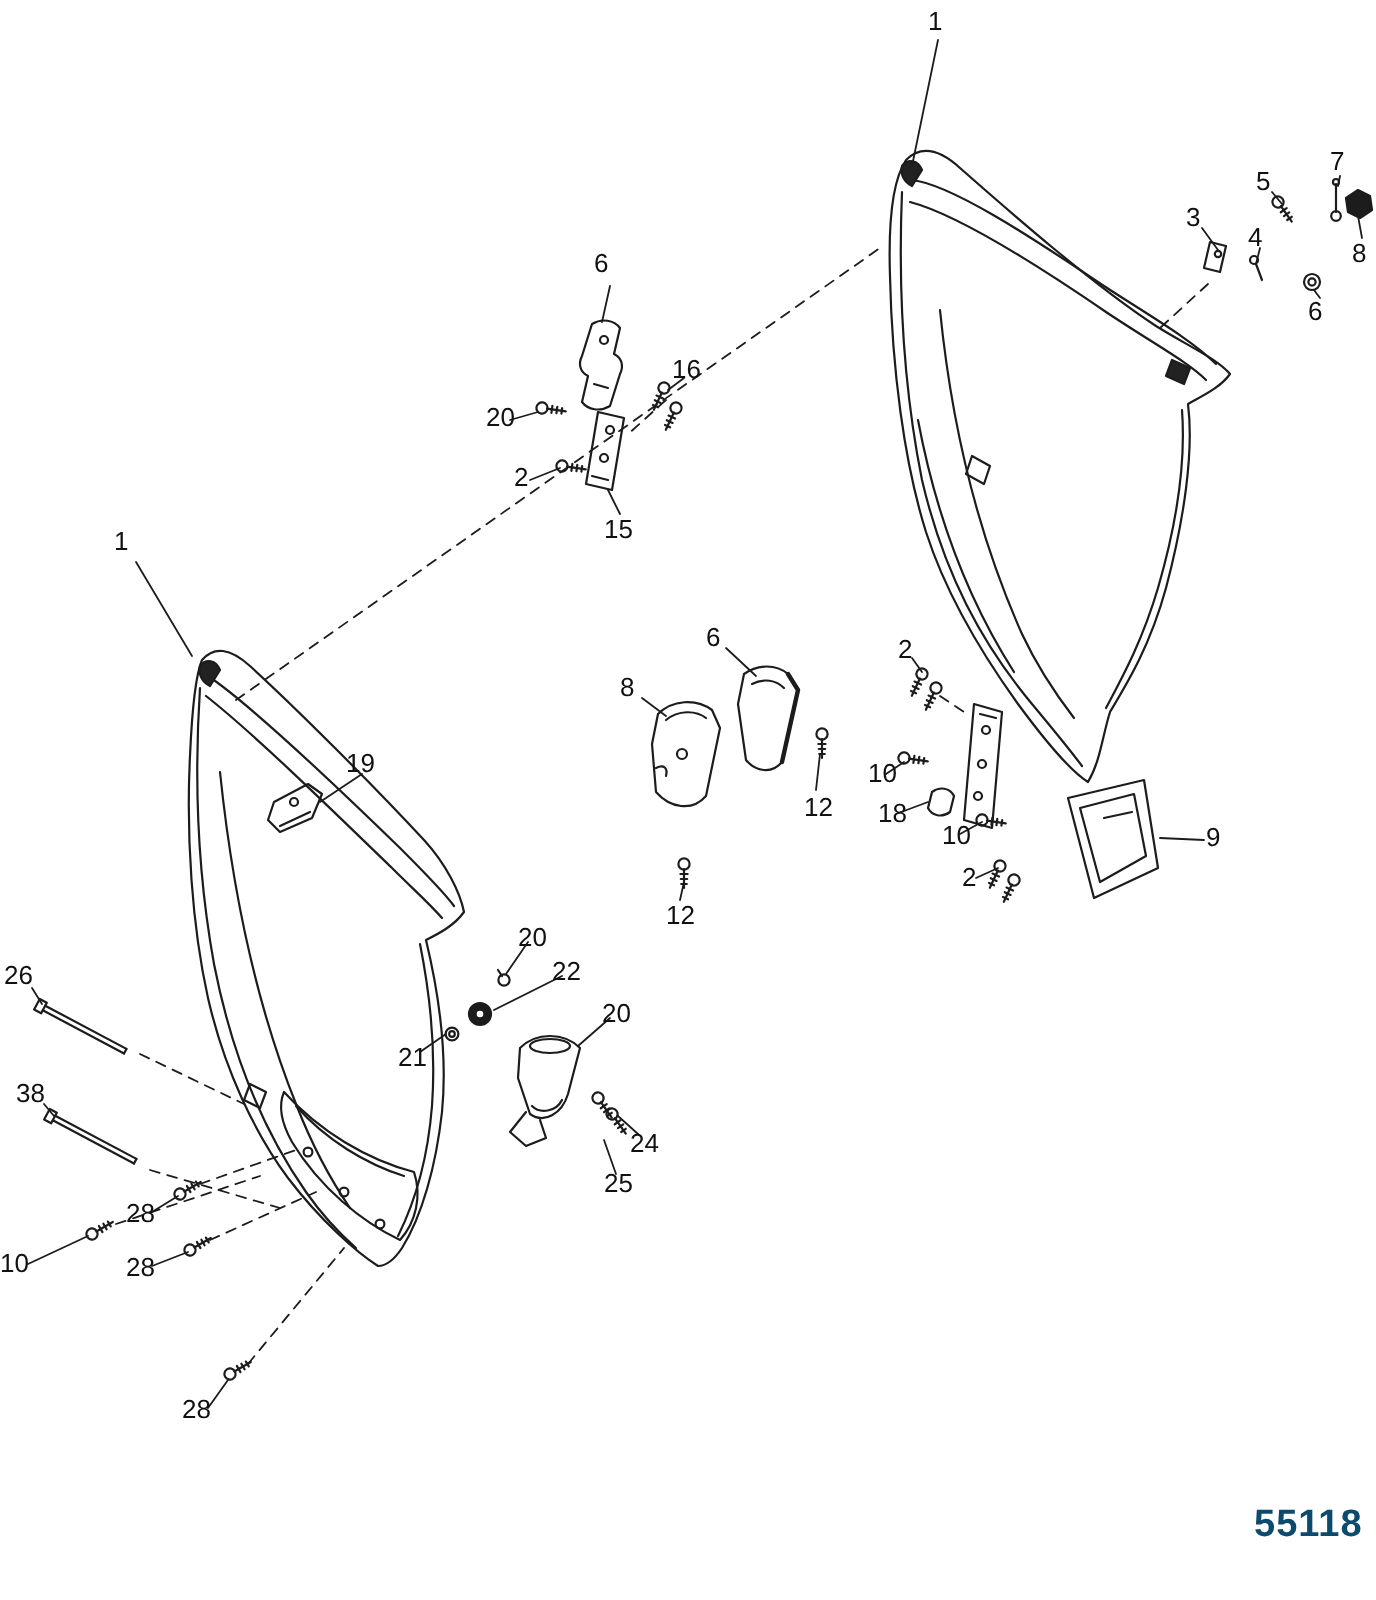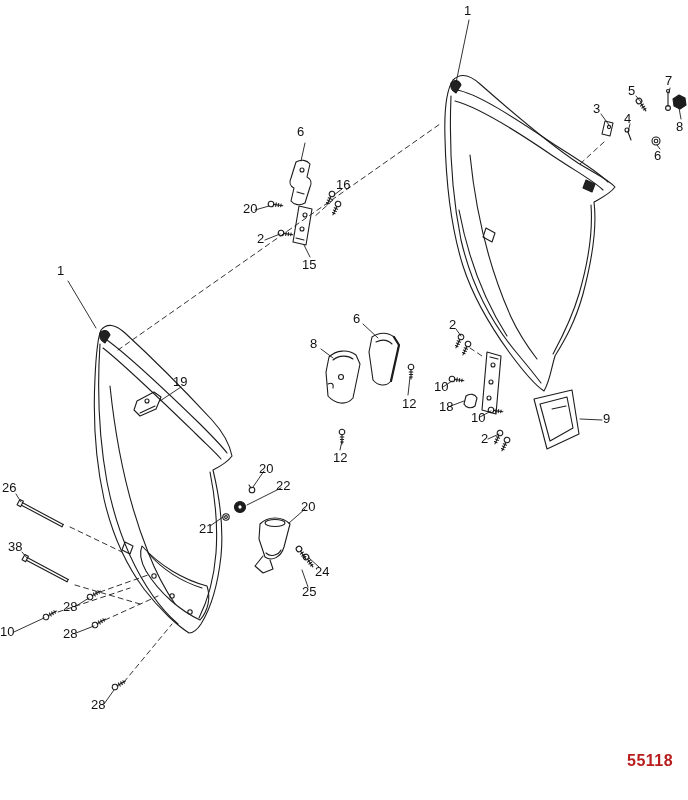--- a/index.html
+++ b/index.html
@@ -1,20 +1,20 @@
 <!DOCTYPE html>
 <html><head>
 <meta charset="utf-8">
 <style>
   html,body{margin:0;padding:0;background:#fff;}
   .canvas{position:relative;width:688px;height:800px;background:#fff;overflow:hidden;
           font-family:"Liberation Sans", sans-serif;}
   .art{position:absolute;left:0;top:0;}
   .co{position:absolute;font-size:13px;line-height:14px;color:#111;}
-  .pn{position:absolute;font-size:16px;font-weight:bold;color:#b91c1c;letter-spacing:.5px;}
+  .pn{position:absolute;font-size:19px;font-weight:bold;color:#0c4a6e;letter-spacing:.5px;}
   svg *{vector-effect:non-scaling-stroke;}
 </style>
 </head>
 <body>
 
 <div class="canvas">
 
 <svg class="art" width="688" height="800" viewBox="0 0 688 800" fill="none" stroke="#1c1c1c" stroke-width="1.1" stroke-linejoin="round" stroke-linecap="round">
 
   <defs>

